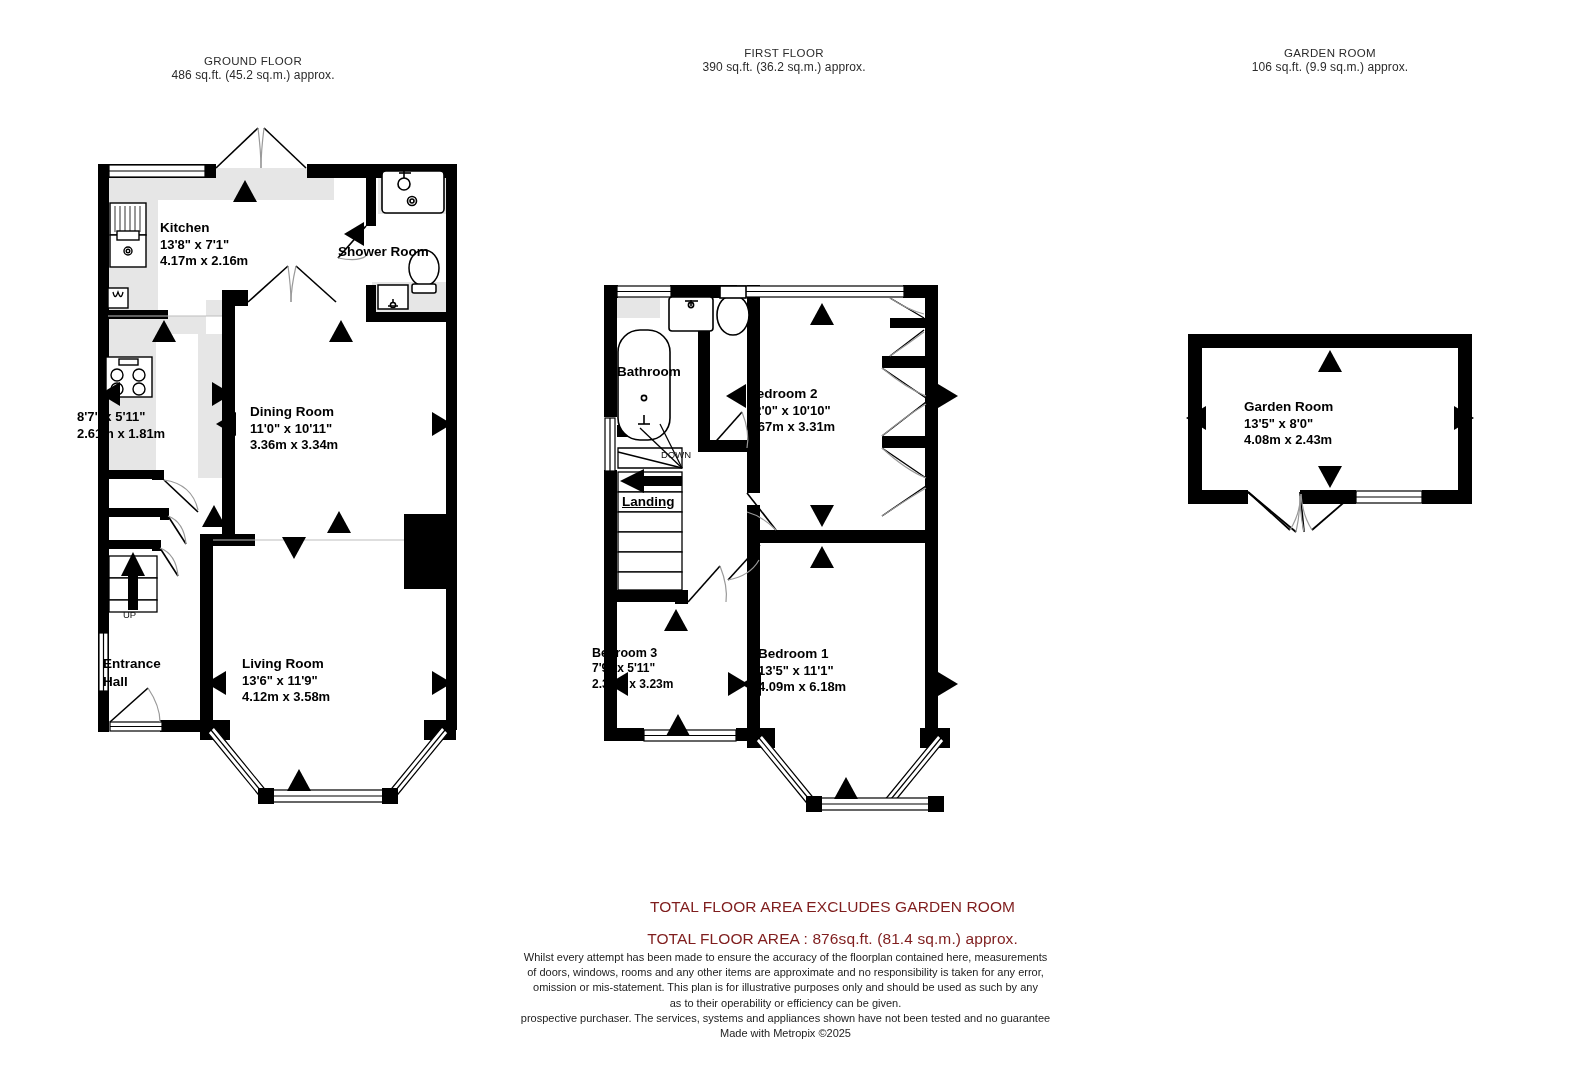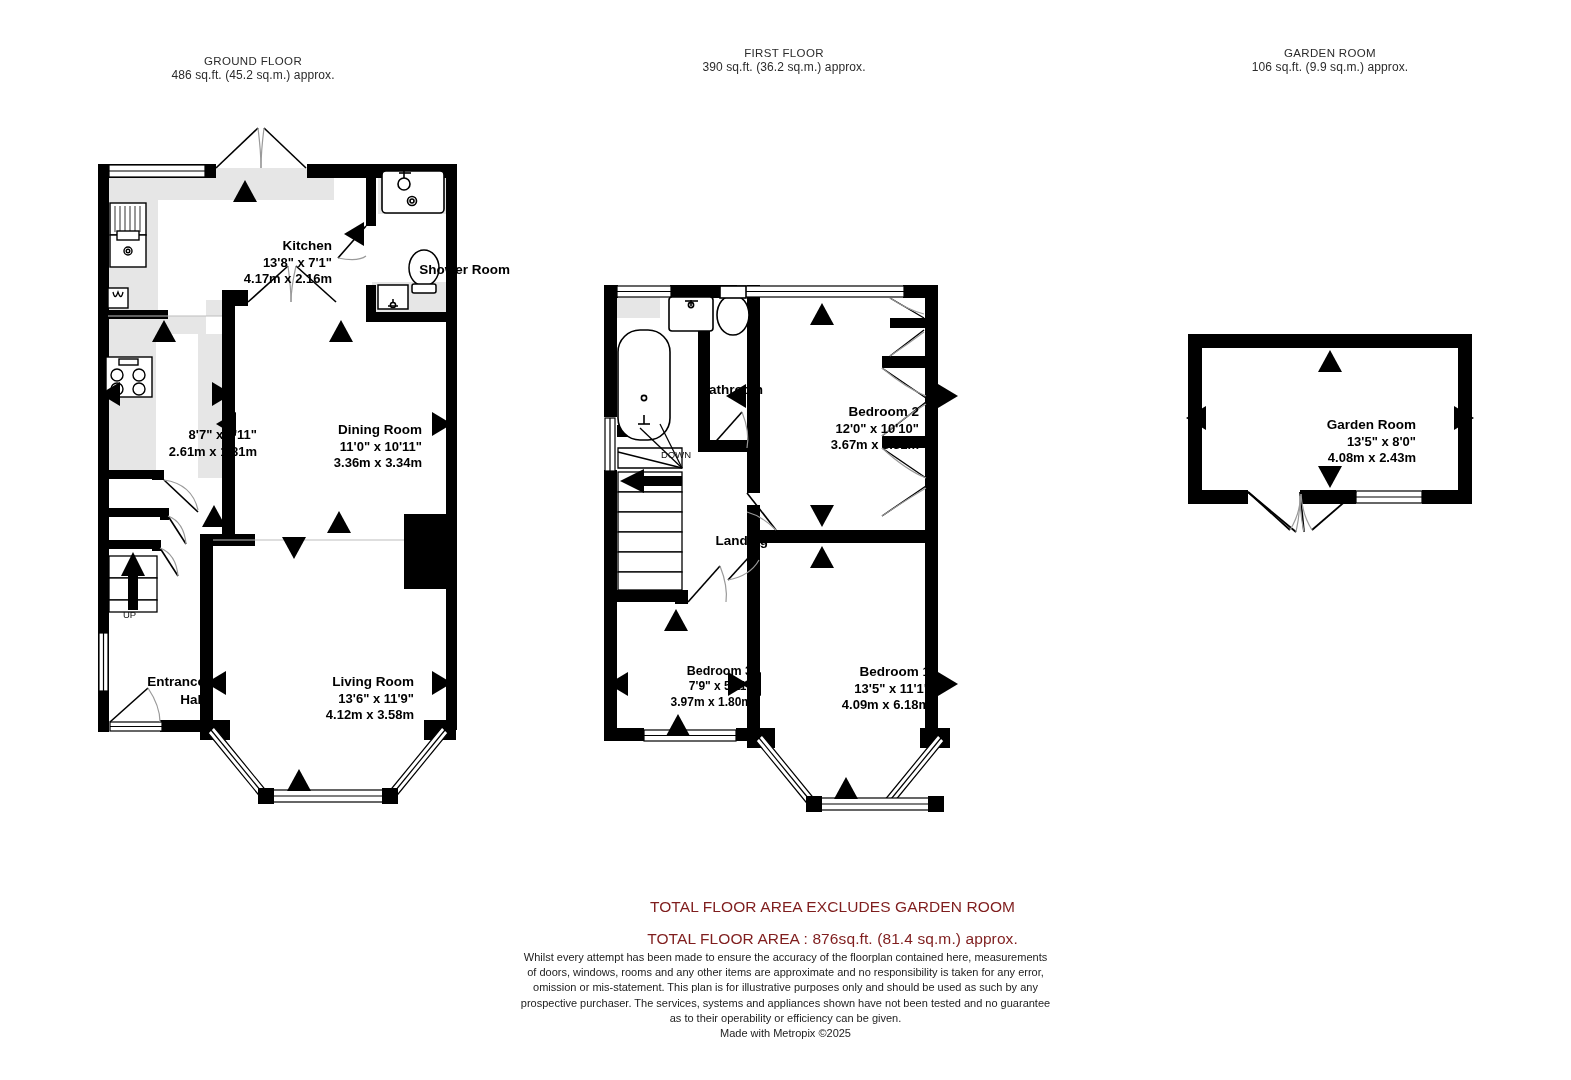--- a/index.html
+++ b/index.html
@@ -14,21 +14,21 @@
 
   
   .plan-head{position:absolute;text-align:center;line-height:1.22;}
   .plan-head .ttl{font-size:11.5px;letter-spacing:.35px;color:#2b2b2b;}
   .plan-head .sub{font-size:12px;letter-spacing:.1px;color:#2b2b2b;}
 
   
   svg{display:block;overflow:visible;}
 
   
-  .rlbl{position:absolute;text-align:right;line-height:1.30;font-weight:bold;color:#000;white-space:nowrap;margin-top:18px;}
+  .rlbl{position:absolute;text-align:left;line-height:1.30;font-weight:bold;color:#000;white-space:nowrap;}
   .rlbl .nm{font-size:13.5px;}
   .rlbl .d1,.rlbl .d2{font-size:13px;}
   .rlbl.sm .nm{font-size:12.5px;}
   .rlbl.sm .d1,.rlbl.sm .d2{font-size:12px;}
   .tiny{position:absolute;font-size:9.5px;font-weight:normal;color:#111;}
 
   
   .foot{position:absolute;left:0;width:1571px;text-align:center;color:#7f1d1d;padding-left:47px;}
   .foot.l1{top:898px;font-size:15.5px;letter-spacing:.1px;}
   .foot.l2{top:930px;font-size:15.5px;letter-spacing:.1px;}
@@ -421,42 +421,42 @@
       <polygon points="68,672 68,696 48,684"></polygon>
       <polygon points="168,672 168,696 188,684"></polygon>
       <polygon points="118,714 130,736 106,736"></polygon>
     </g>
   </svg>
 
   <div class="rlbl" style="left:617px;top:363px;width:146px;">
     <div class="nm">Bathroom</div>
   </div>
 
-  <div class="rlbl" style="left:622px;top:514px;width:146px;">
+  <div class="rlbl" style="left:622px;top:493px;width:146px;text-decoration:underline;">
     <div class="nm">Landing</div>
   </div>
 
   <div class="tiny" style="left:661px;top:449px;">DOWN</div>
 
   <div class="rlbl" style="left:747px;top:385px;width:172px;">
     <div class="nm">Bedroom 2</div>
     <div class="d1">12'0"  x 10'10"</div>
     <div class="d2">3.67m  x 3.31m</div>
   </div>
 
   <div class="rlbl" style="left:758px;top:645px;width:172px;">
     <div class="nm">Bedroom 1</div>
     <div class="d1">13'5"  x 11'1"</div>
     <div class="d2">4.09m  x 6.18m</div>
   </div>
 
   <div class="rlbl sm" style="left:592px;top:645px;width:160px;">
     <div class="nm">Bedroom 3</div>
     <div class="d1">7'9"  x 5'11"</div>
-    <div class="d2">3.97m  x 1.80m</div>
+    <div class="d2">2.37m  x 3.23m</div>
   </div>
 
   <svg style="position:absolute;left:1150px;top:300px;" width="360" height="250" viewBox="0 0 360 250">
 
     <g fill="#000000">
       <rect x="38" y="34" width="284" height="14"></rect>
       <rect x="38" y="34" width="14" height="170"></rect>
       <rect x="308" y="34" width="14" height="170"></rect>
       <rect x="38" y="190" width="60" height="14"></rect>
       <rect x="150" y="190" width="56" height="14"></rect>
@@ -495,18 +495,18 @@
     <div class="d2">4.08m  x 2.43m</div>
   </div>
 
   <div class="foot l1">TOTAL FLOOR AREA EXCLUDES GARDEN ROOM</div>
   <div class="foot l2">TOTAL FLOOR AREA : 876sq.ft. (81.4 sq.m.) approx.</div>
 
   <div class="discl">
     <div>Whilst every attempt has been made to ensure the accuracy of the floorplan contained here, measurements</div>
     <div>of doors, windows, rooms and any other items are approximate and no responsibility is taken for any error,</div>
     <div>omission or mis-statement. This plan is for illustrative purposes only and should be used as such by any</div>
+    <div>as to their operability or efficiency can be given.</div>
     <div>prospective purchaser. The services, systems and appliances shown have not been tested and no guarantee</div>
-    <div>as to their operability or efficiency can be given.</div>
     <div>Made with Metropix ©2025</div>
   </div>
 
 </div>
 
 </body></html>

